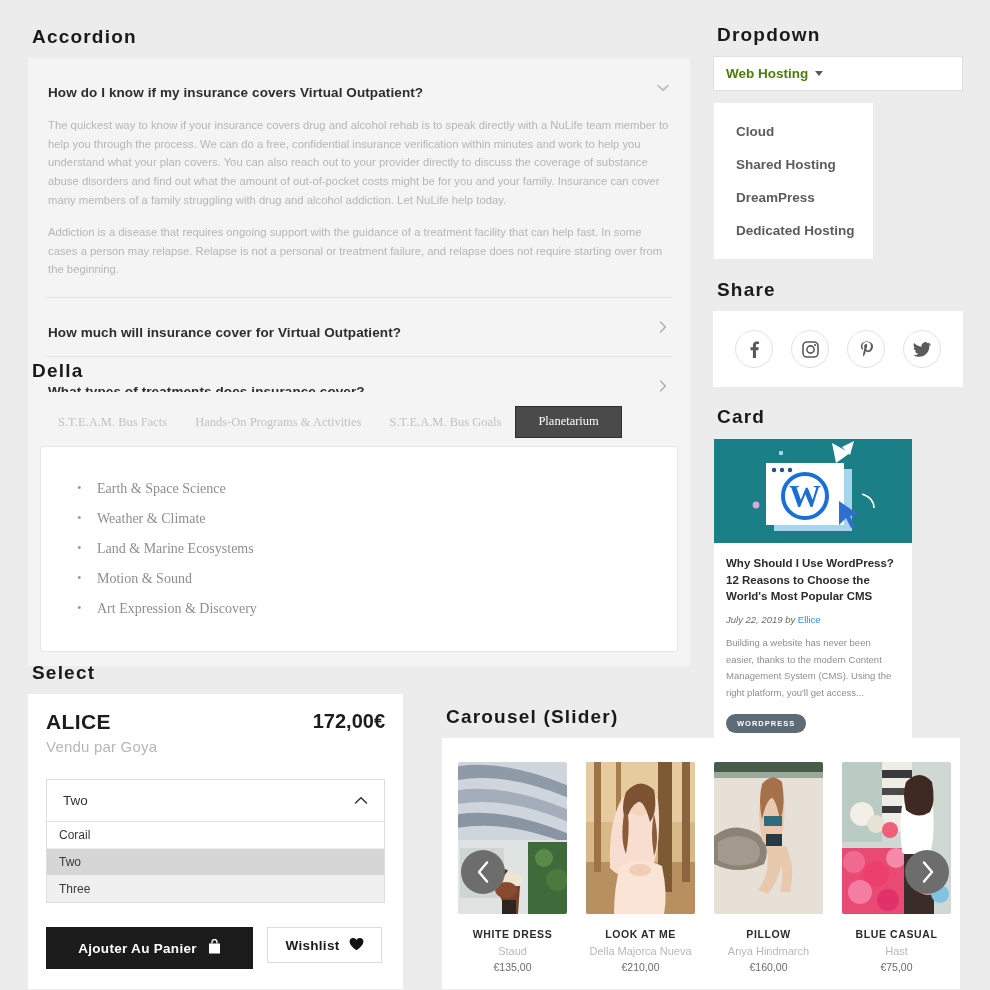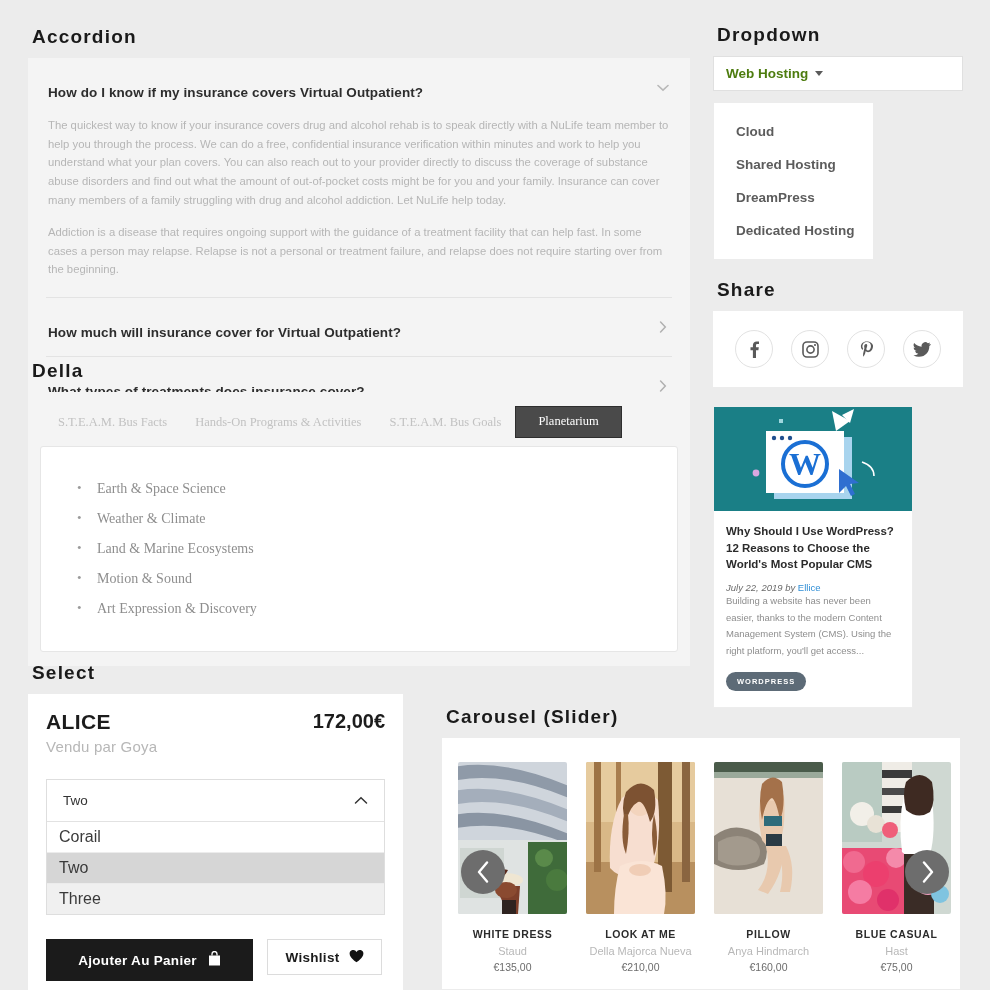--- a/index.html
+++ b/index.html
@@ -100,21 +100,21 @@
   .prod-price { font-size:20px; font-weight:bold; color:#1c1c1c; }
   .prod-vendor { font-size:15px; color:#b7b7b7; margin-top:4px; letter-spacing:.2px;}
   .select-wrap { margin-top:24px; border:1px solid #dedede; background:#fff; }
   .select-head {
     display:flex; align-items:center; justify-content:space-between;
     padding: 13px 16px; font-size:13.5px; color:#333; cursor:pointer;
   }
   .select-head .caret { font-size:12px; color:#444; }
   .select-list { border-top:1px solid #e2e2e2; }
   .select-opt {
-    padding: 6px 12px; font-size:16px; color:#3a3a3a;
+    padding: 6px 12px; font-size:12px; color:#3a3a3a;
     border-bottom: 1px solid #ececec; background:#fff; cursor:pointer;
   }
   .select-opt.alt { background:#f0f0f0; }
   .select-opt.sel { background:#d6d6d6; }
   .select-opt:last-child { border-bottom:none; }
   .btn-row { display:flex; gap:14px; margin-top:24px; }
   .btn-cart {
     flex: 0 0 207px;
     background:#1b1b1b; color:#fff; border:none;
     display:flex; align-items:center; justify-content:center; gap:11px;
@@ -158,21 +158,21 @@
 
   
   .card-panel { background:#fff; border:1px solid #ededed; width:200px; }
   .card-img {
     height:104px; background:#1a7f86; position:relative; overflow:hidden;
   }
   .card-body { padding: 12px 12px 16px 12px; }
   .card-title { font-size:11.5px; font-weight:bold; color:#2b2b2b; line-height:1.45; }
   .card-meta { font-size:9.5px; color:#6b6b6b; margin-top:9px; font-style:italic; }
   .card-meta .author { color:#2f8ed6; font-style:normal; }
-  .card-excerpt { font-size:9.5px; color:#8e8e8e; line-height:1.75; }
+  .card-excerpt { font-size:9.5px; color:#8e8e8e; line-height:1.75; margin-top:10px; }
   .card-tag {
     display:inline-block; margin-top:12px; background:#5d6b77; color:#fff;
     font-size:7.5px; font-weight:bold; letter-spacing:1px;
     padding:5px 11px; border-radius:11px;
   }
 
   
   .carousel-panel { background:#fff; padding:24px 16px 16px 16px; position:relative; width:518px;}
   .car-track { display:flex; gap:19px; }
   .car-item { width:109px; }
@@ -342,20 +342,21 @@
     </div>
     <div class="soc">
       <svg width="18" height="15" viewBox="0 0 18 15">
           <path d="M17.6 1.9c-.65.29-1.35.48-2.08.57a3.63 3.63 0 0 0 1.6-2 7.3 7.3 0 0 1-2.31.88 3.63 3.63 0 0 0-6.18 3.31A10.3 10.3 0 0 1 1.2 1.1a3.63 3.63 0 0 0 1.12 4.85 3.6 3.6 0 0 1-1.64-.46v.05a3.63 3.63 0 0 0 2.91 3.56 3.66 3.66 0 0 1-1.64.06 3.64 3.64 0 0 0 3.39 2.52A7.29 7.29 0 0 1 .4 13.18a10.27 10.27 0 0 0 5.57 1.63c6.69 0 10.35-5.54 10.35-10.35l-.01-.47a7.37 7.37 0 0 0 1.29-1.1z" fill="#5a5a5a"></path>
         </svg>
     </div>
   </div>
 </div>
 
 <div class="blk" id="card-block">
+  <div class="section-title">Card</div>
   <div class="card-panel">
     <div class="card-img">
       <svg width="200" height="104" viewBox="0 0 200 104">
         <rect width="200" height="104" fill="#1a7f86"></rect>
         <circle cx="42" cy="66" r="3.4" fill="#d9a7e0"></circle>
         <rect x="65" y="12" width="4" height="4" fill="#9fd7de"></rect>
         <path d="M118 4 L136 14 L122 24 Z" fill="#ffffff"></path>
         <path d="M128 8 L140 2 L136 16 Z" fill="#ffffff"></path>
         <rect x="60" y="30" width="78" height="62" fill="#a8d4ee"></rect>
         <rect x="52" y="24" width="78" height="62" fill="#ffffff"></rect>

